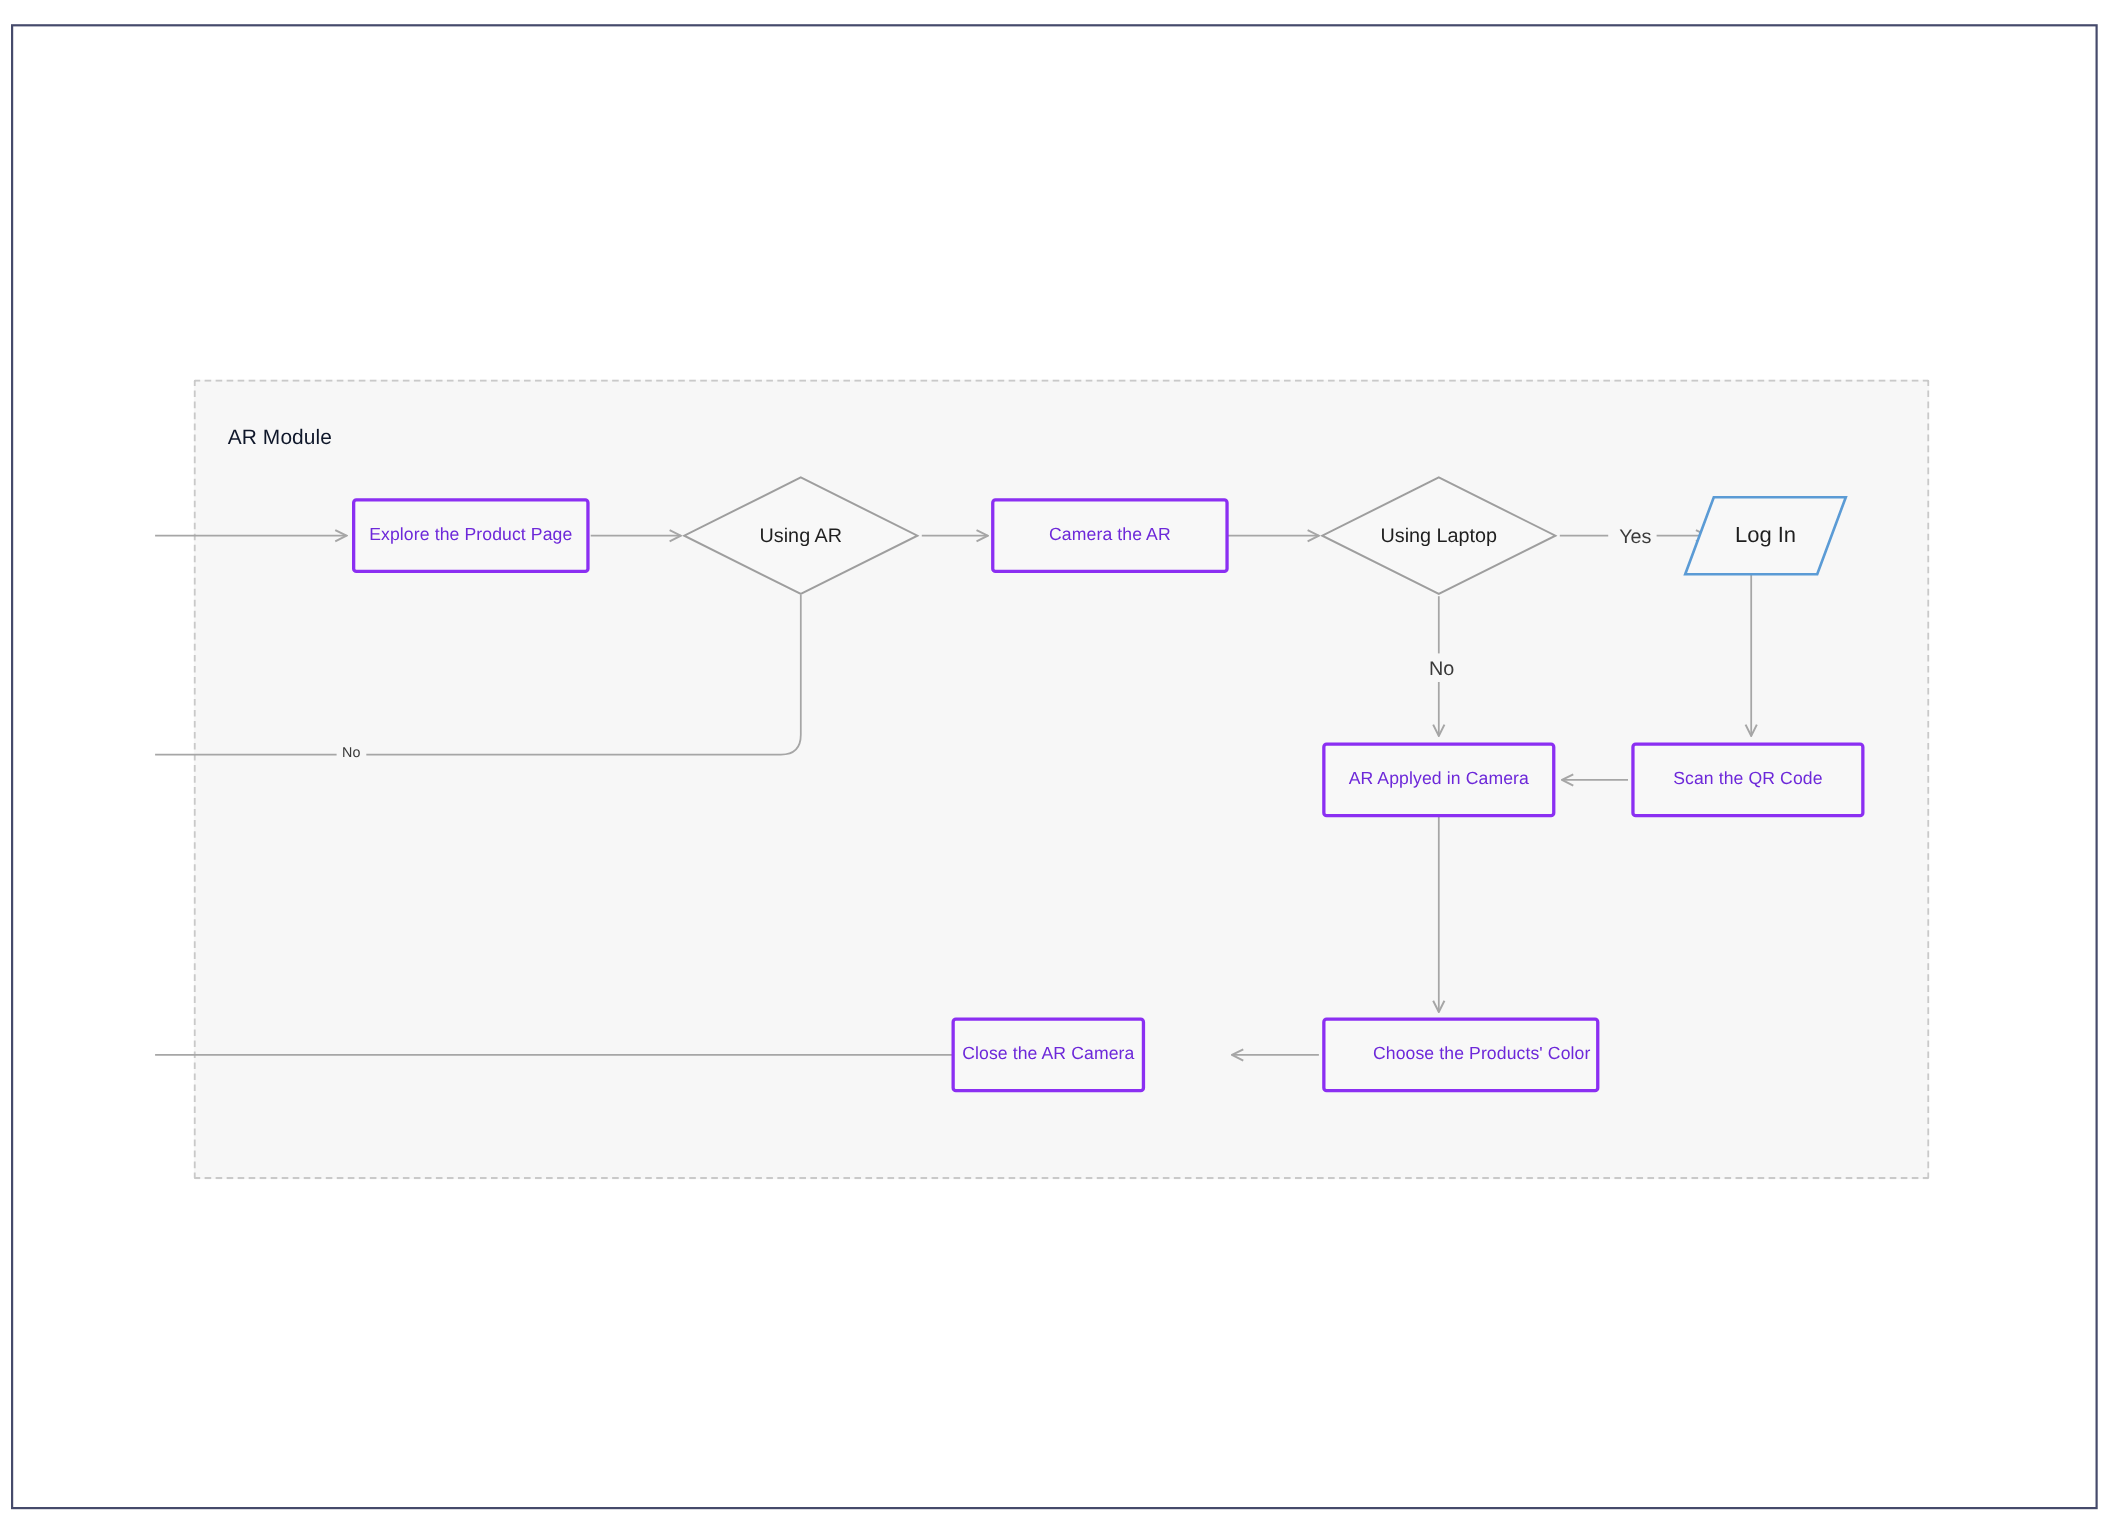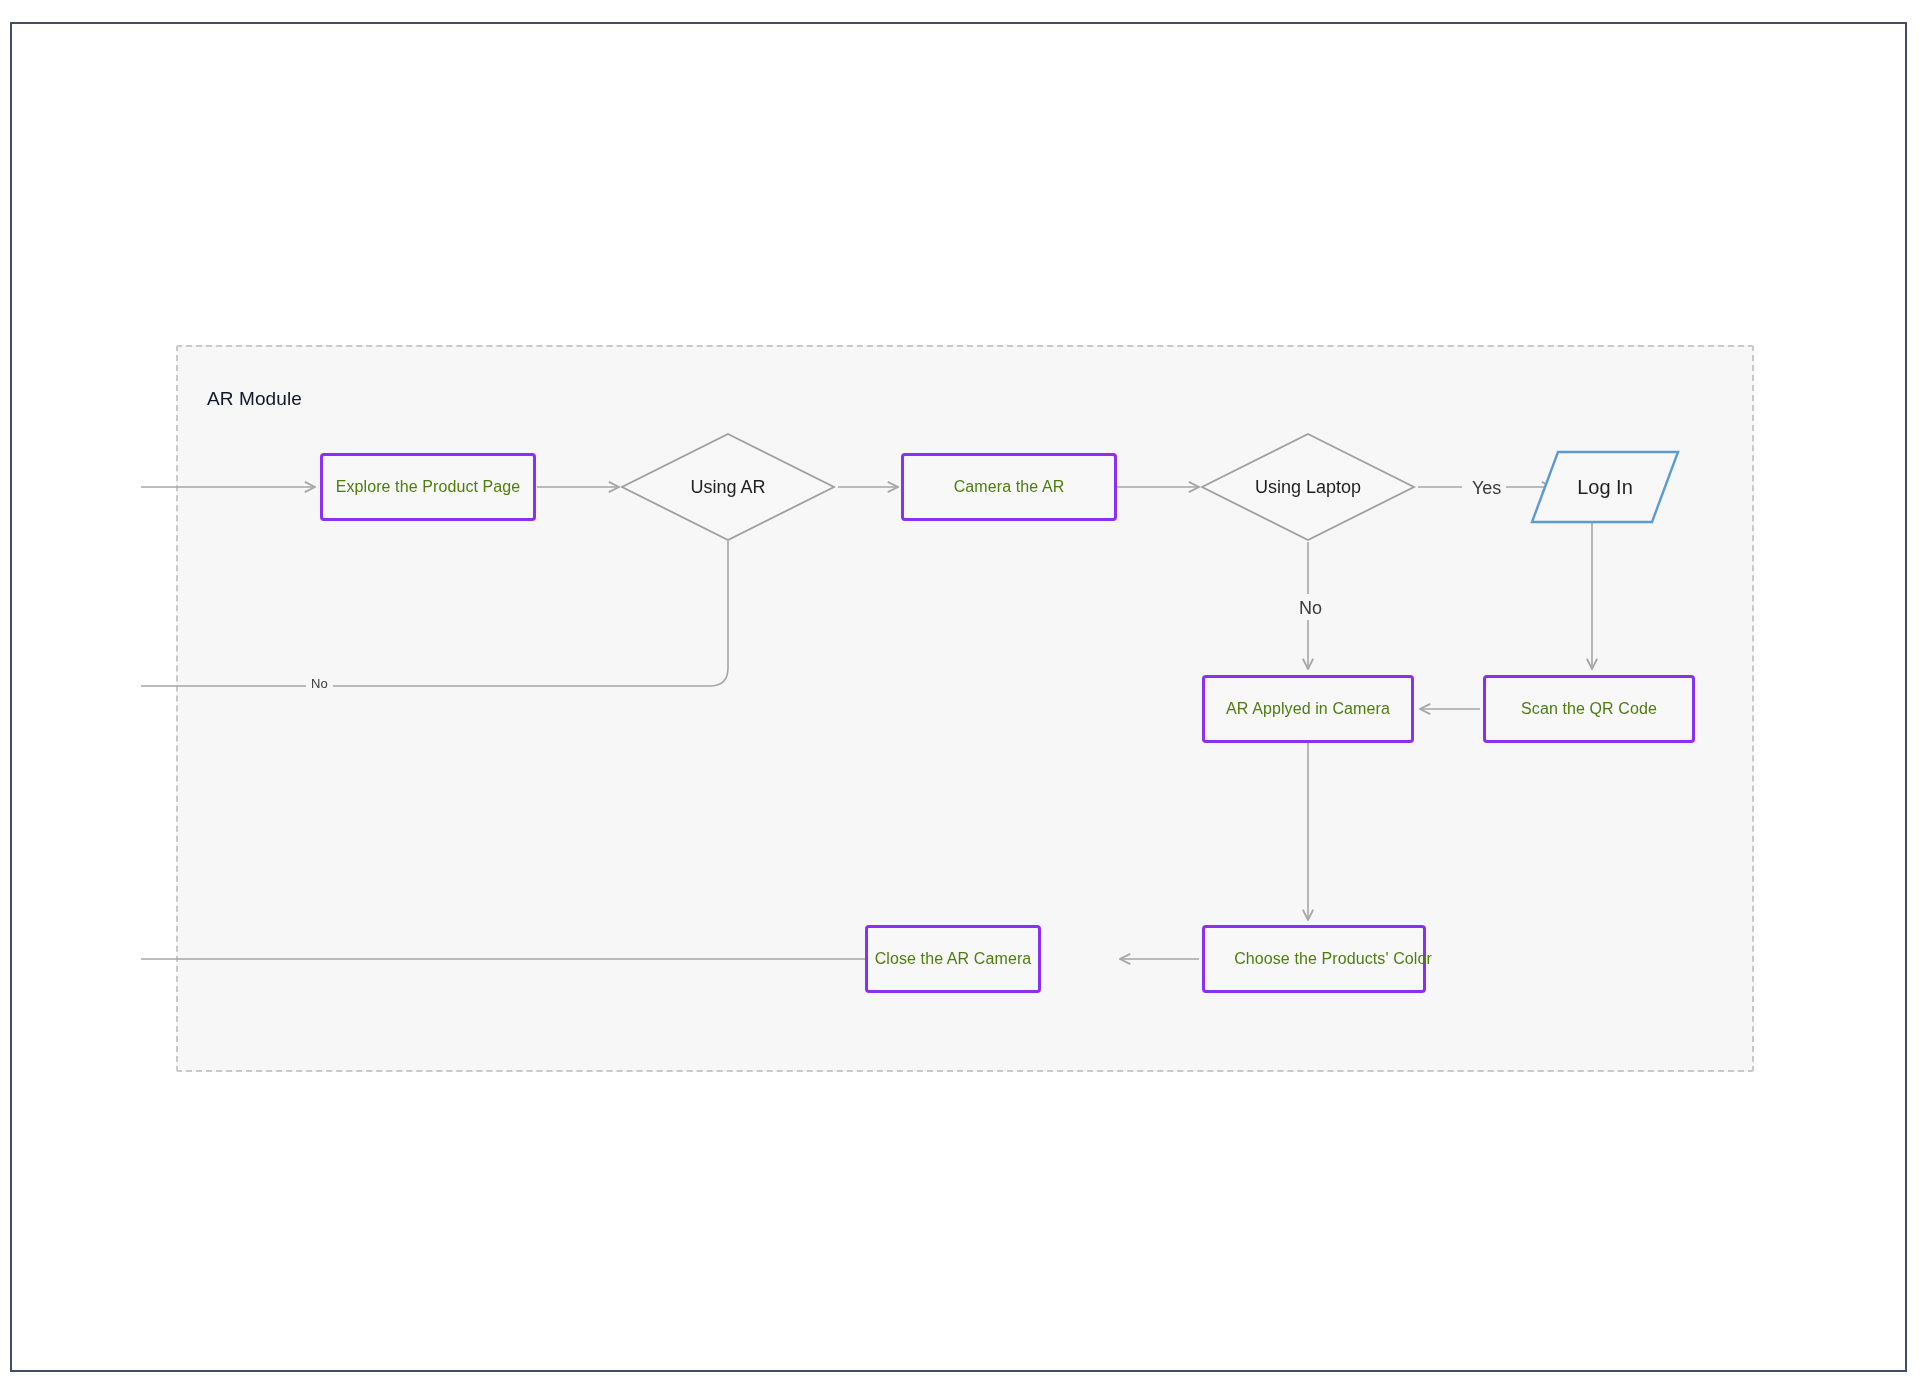--- a/index.html
+++ b/index.html
@@ -60,21 +60,21 @@
   .node {
     position: absolute;
     box-sizing: border-box;
     display: flex;
     align-items: center;
     justify-content: center;
     text-align: center;
   }
   .node-label {
     font-size: 16px;
-    color: #4d7c0f;
+    color: #6d28d9;
     line-height: 1.2;
     letter-spacing: 0.1px;
     white-space: nowrap;
   }
   .rect-node {
     background: #f8f8f8;
     border: 3px solid #8b2ff2;
     border-radius: 4px;
   }
   .diamond-wrap {
@@ -194,21 +194,21 @@
   </div>
 
   <div class="node rect-node" style="left:1483px; top:675px; width:212px; height:68px;">
     <span class="node-label">Scan the QR Code</span>
   </div>
 
   <div class="node rect-node" style="left:1202px; top:675px; width:212px; height:68px;">
     <span class="node-label">AR Applyed in Camera</span>
   </div>
 
-  <div class="node rect-node" style="left:1202px; top:925px; width:224px; height:68px;padding-left:38px;">
+  <div class="node rect-node" style="left:1202px; top:925px; width:252px; height:68px;padding-left:38px;">
     <span class="node-label">Choose the Products' Color</span>
   </div>
 
   <div class="node rect-node" style="left:865px; top:925px; width:176px; height:68px;">
     <span class="node-label">Close the AR Camera</span>
   </div>
 
   <div class="edge-label small" style="left:306px; top:675px;">No</div>
 
   <div class="edge-label" style="left:1467px; top:477px;">Yes</div>

